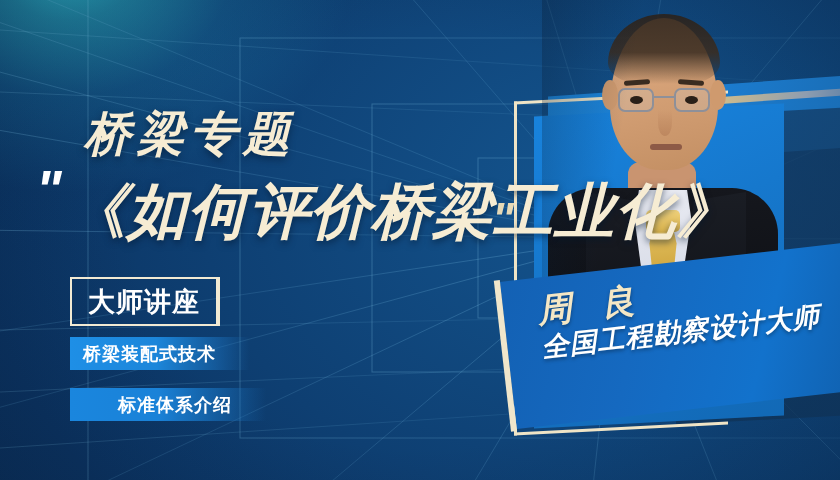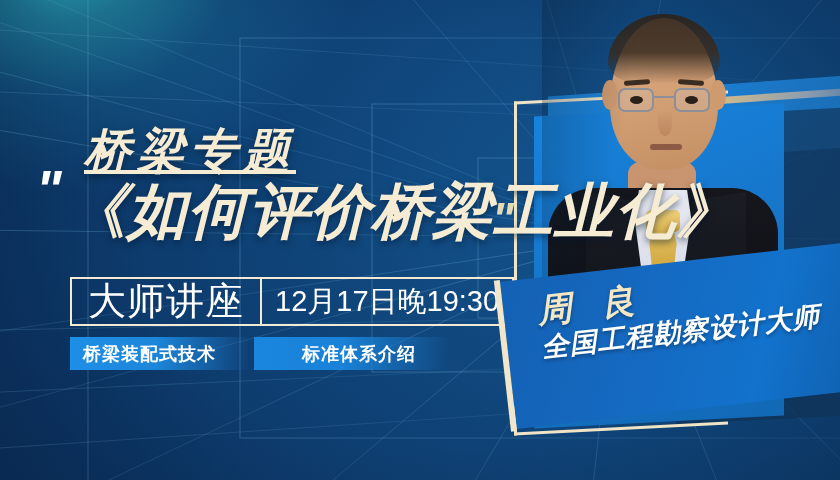--- a/index.html
+++ b/index.html
@@ -158,26 +158,25 @@
   .name-sub{
     font-size:27px;font-weight:700;color:#ffffff;
     letter-spacing:1px;line-height:1.2;margin-top:1px;
     font-style:italic;
     text-shadow:0 2px 4px rgba(0,0,0,.35);
     white-space:nowrap;
   }
 
   
   .headline{
-    position:absolute;left:84px;top:120px;
+    position:absolute;left:84px;top:103px;
     font-size:47px;font-weight:700;color:#f6ecd3;
     letter-spacing:6px;font-style:italic;
     text-shadow:0 3px 7px rgba(2,22,46,.55);
     white-space:nowrap;
-    text-decoration:underline;
   }
   .quote-open{
     position:absolute;left:36px;top:162px;
     font-size:54px;line-height:1;color:#ffffff;font-weight:700;
     font-style:italic;
     letter-spacing:-4px;
   }
   .subtitle{
     position:absolute;left:66px;top:172px;
     font-size:60px;font-weight:700;color:#f6ecd3;
@@ -193,35 +192,35 @@
 
   
   .infobar{
     position:absolute;left:70px;top:277px;
     height:49px;display:flex;align-items:stretch;
     border:2px solid #f2ead3;
   }
   .infobar-left{
     display:flex;align-items:center;justify-content:center;
     padding:0 16px;
-    font-size:38px;font-weight:400;color:#ffffff;letter-spacing:1px;
+    font-size:27px;font-weight:700;color:#ffffff;letter-spacing:1px;
     border-right:2px solid #f2ead3;
     white-space:nowrap;
   }
   .infobar-right{
     display:flex;align-items:center;justify-content:center;
     padding:0 13px;
     font-size:29px;font-weight:400;color:#ffffff;letter-spacing:0px;
     white-space:nowrap;
   }
 
   
   .tags{
     position:absolute;left:70px;top:337px;
-    display:flex;gap:4px;
+    display:flex;gap:18px;flex-direction:column;
   }
   .tag{
     height:33px;width:180px;
     display:flex;align-items:center;
     padding-left:13px;
     font-size:18px;font-weight:700;color:#ffffff;letter-spacing:1px;
     background:linear-gradient(90deg,#1e8fe6 0%,#1c86da 48%,rgba(28,120,200,0.45) 82%,rgba(20,90,160,0) 100%);
     white-space:nowrap;
   }
   .tag.t2{
@@ -325,21 +324,20 @@
     </div>
   </div>
 
   <div class="headline">桥梁专题</div>
   <div class="quote-open">"</div>
   <div class="subtitle">《如何评价桥梁工业化》</div>
   <div class="quote-close">"</div>
 
   <div class="infobar">
     <div class="infobar-left">大师讲座</div>
-    <div class="infobar-right">12月17日晚19:30</div>
   </div>
 
   <div class="tags">
     <div class="tag t1">桥梁装配式技术</div>
     <div class="tag t2">标准体系介绍</div>
   </div>
 
   <div class="nameplate">
     <div class="nameplate-bg"></div>
     <div class="nameplate-edge"></div>

